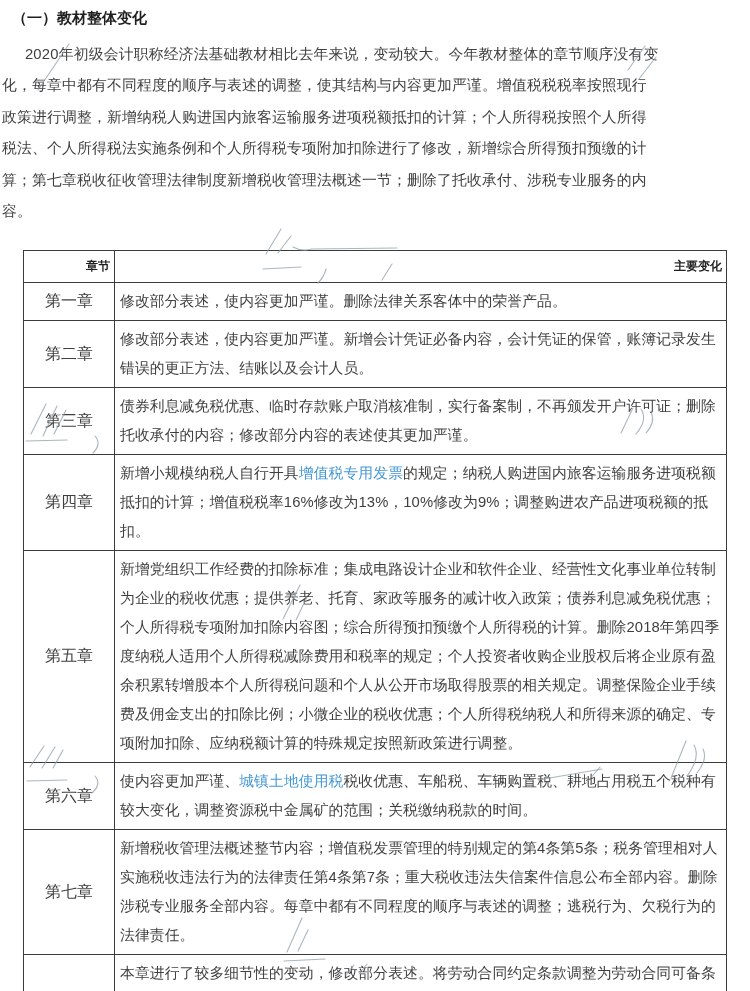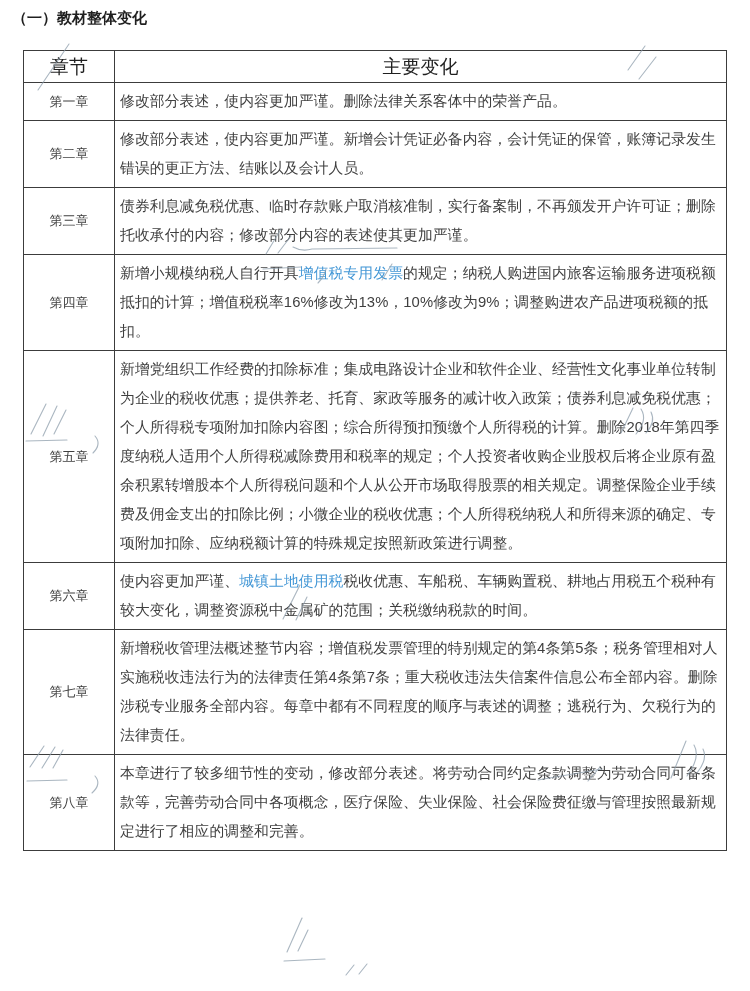--- a/index.html
+++ b/index.html
@@ -21,27 +21,27 @@
     margin:12px 0 0 0;padding:0 3px 0 2px;
     font-size:14.8px;line-height:31.4px;text-indent:1.55em;
     letter-spacing:0.2px;
   }
   .tbl{
     width:704px;margin:23px 0 0 23px;
     border-collapse:collapse;table-layout:fixed;
   }
   .tbl th,.tbl td{border:1px solid var(--border);}
   .tbl th{
-    font-size:19px;font-weight:normal;color:var(--heading);
-    height:29px;text-align:center;padding:1px 4px;
+    font-size:12px;font-weight:bold;color:var(--heading);
+    height:29px;text-align:right;padding:1px 4px;
   }
   .tbl col.c1{width:91px;}
   td.chapter-cell{
     text-align:center;vertical-align:middle;
-    font-size:13px;padding:1px 2px;color:var(--text);
+    font-size:16px;padding:1px 2px;color:var(--text);
   }
   td.changes-cell{
     font-size:14.8px;line-height:29px;padding:4px 5px;
     vertical-align:middle;color:var(--text);letter-spacing:0.1px;
   }
   td.changes-cell .link-text{color:var(--link);cursor:pointer;font-family:Liberation Serif, serif;}
   svg.scribbles{
     position:absolute;left:0;top:0;width:750px;height:991px;
     pointer-events:none;
   }
@@ -50,20 +50,21 @@
     stroke-linecap:round;opacity:0.75;
   }
 </style>
 </head>
 <body>
 
 <div class="page">
 
   <h3 class="sec-heading">（一）教材整体变化</h3>
 
+  <p class="intro">2020年初级会计职称经济法基础教材相比去年来说，变动较大。今年教材整体的章节顺序没有变化，每章中都有不同程度的顺序与表述的调整，使其结构与内容更加严谨。增值税税税率按照现行政策进行调整，新增纳税人购进国内旅客运输服务进项税额抵扣的计算；个人所得税按照个人所得税法、个人所得税法实施条例和个人所得税专项附加扣除进行了修改，新增综合所得预扣预缴的计算；第七章税收征收管理法律制度新增税收管理法概述一节；删除了托收承付、涉税专业服务的内容。</p>
 
 
   <table class="tbl">
     <colgroup>
         <col class="c1">
         <col class="c2">
       </colgroup>
     <thead>
       <tr>
         <th>章节</th>

